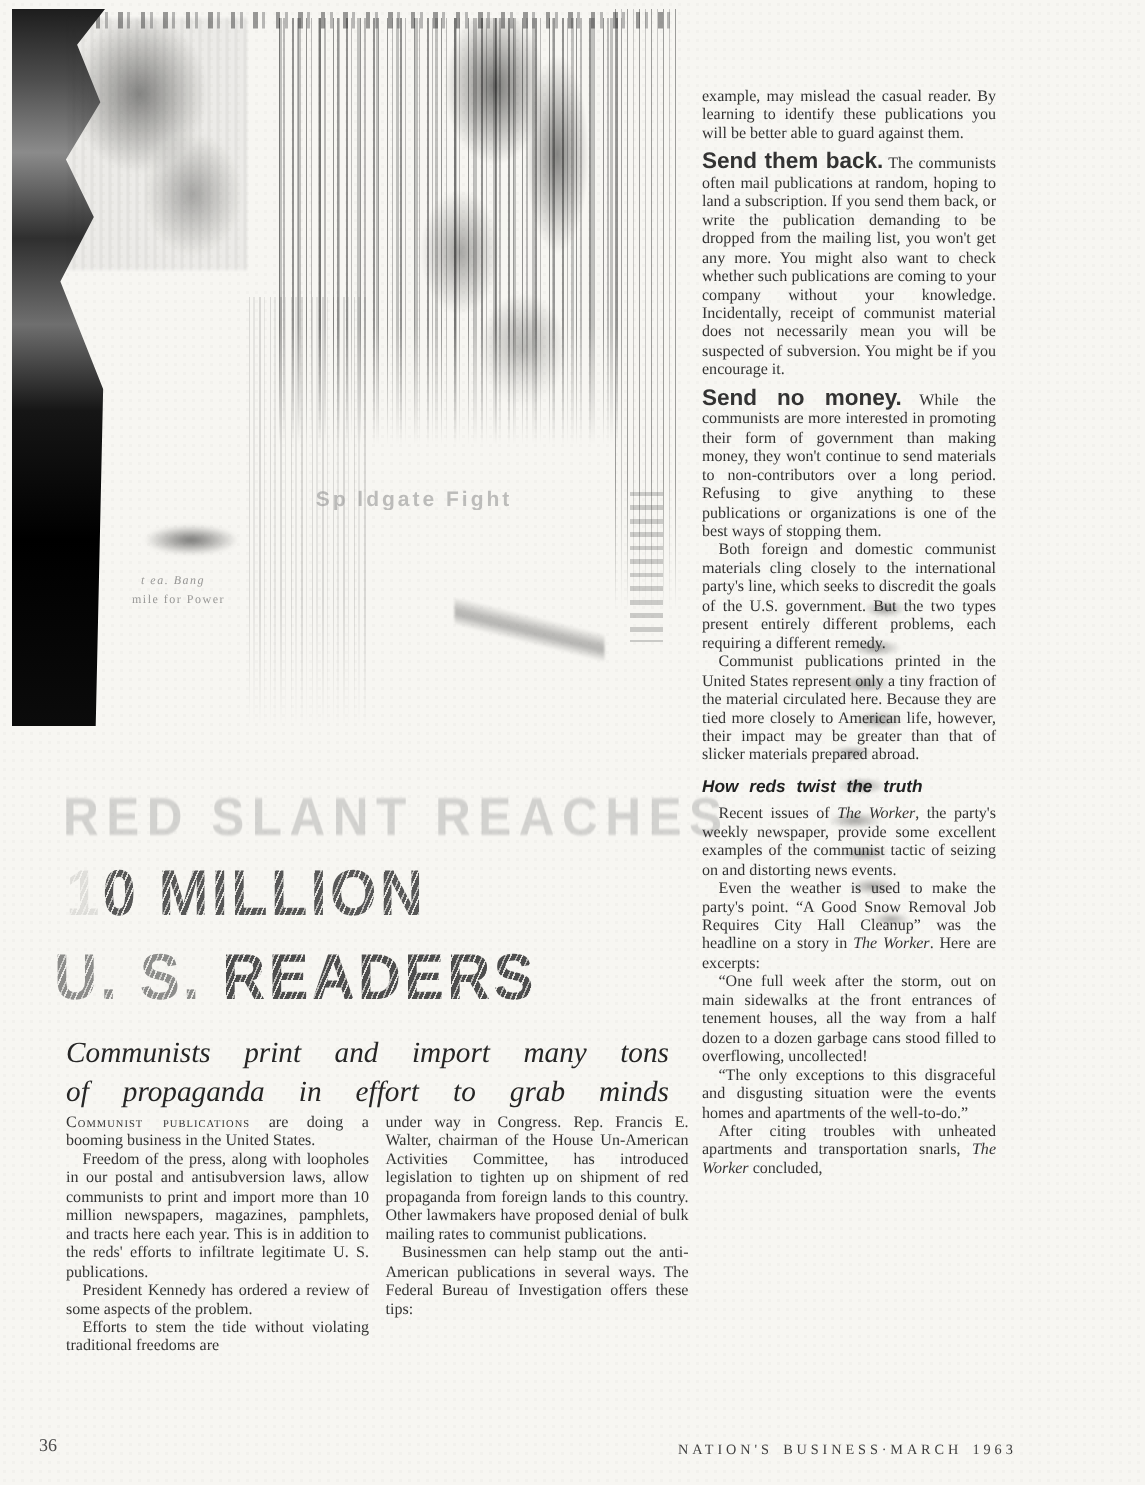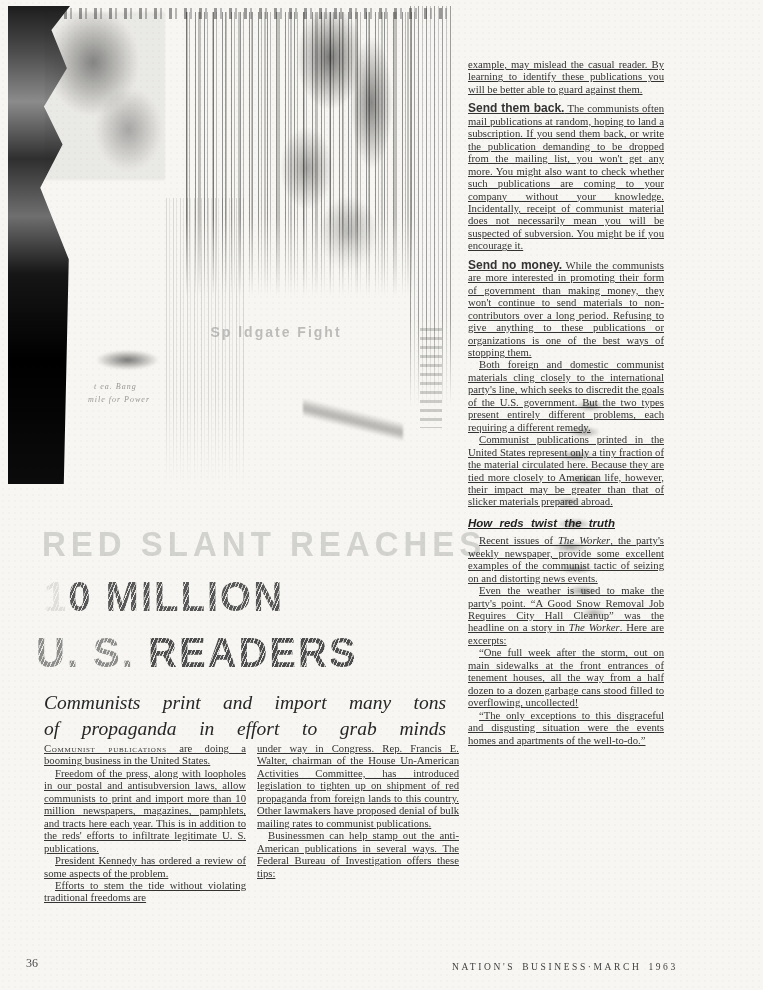--- a/index.html
+++ b/index.html
@@ -57,21 +57,21 @@
     background:repeating-linear-gradient(180deg, rgba(70,70,70,.5) 0 3px, transparent 3px 9px);
     opacity:.5;filter:blur(.4px);}
   .ph-frag-headline{position:absolute;left:128px;top:318px;width:280px;
     font-family:"Liberation Sans",sans-serif;font-size:14px;font-weight:700;
     letter-spacing:2px;color:#8d8d8d;opacity:.55;filter:blur(.45px);text-align:center;}
   .ph-frag-smudge{position:absolute;left:88px;top:342px;width:70px;height:24px;
     background:radial-gradient(ellipse 60% 55% at 45% 50%, rgba(50,50,50,.65), transparent 75%);
     filter:blur(1.3px);}
   .ph-frag-a{position:absolute;left:86px;top:376px;font-style:italic;font-size:8px;
     color:#6f6f6f;opacity:.7;letter-spacing:1px;filter:blur(.3px);}
-  .ph-frag-b{position:absolute;left:80px;top:389px;font-style:italic;font-size:8px;
+  .ph-frag-b{position:absolute;left:80px;top:389px;font-size:8px;
     color:#6f6f6f;opacity:.7;letter-spacing:1px;filter:blur(.3px);}
 
   
   .hl{position:absolute;font-family:"Liberation Sans",sans-serif;font-weight:700;
     transform:scaleY(1.08);transform-origin:top left;white-space:nowrap;}
   .hl-1{left:42px;top:524px;font-size:33px;letter-spacing:5px;color:#8e8e8e;opacity:.34;
     filter:blur(.5px);}
   .hl-2{left:44px;top:572px;font-size:40px;letter-spacing:2px;color:#575757;}
   .hl-3{left:36px;top:628px;font-size:40px;letter-spacing:2px;color:#4d4d4d;}
   .hl-2,.hl-3{
@@ -82,26 +82,26 @@
   .hl .dim{opacity:.62;}
 
   
   .subhead{position:absolute;left:44px;top:690px;width:402px;color:#262626;
     font-size:19.5px;line-height:26px;}
   .subhead .line{text-align:justify;text-align-last:justify;filter:blur(.15px);font-style:italic;}
 
   
   .col{position:absolute;color:#333;font-size:10.7px;line-height:12.45px;
     text-align:justify;filter:blur(.12px);}
-  .col p{margin:0;text-decoration:underline;}
+  .col p{margin:0;}
   .col p.ind{text-indent:11px;}
   .col p.lead-p{margin-top:7px;}
   .col p.hd{margin:9px 0 5px;font-family:"Liberation Sans",sans-serif;
     font-weight:700;font-style:italic;font-size:11.5px;word-spacing:4px;color:#222;}
-  .col .lead{font-family:"Liberation Sans",sans-serif;font-weight:700;font-size:12px;}
+  .col .lead{font-family:"Liberation Sans",sans-serif;font-weight:700;font-size:15px;}
   .col .it{font-style:italic;}
   .col .sc{font-variant:small-caps;letter-spacing:.7px;}
   .col1{left:44px;top:742px;width:202px;}
   .col2{left:257px;top:742px;width:202px;}
   .col3{left:468px;top:58px;width:196px;}
 
   
   .smudge{position:absolute;left:548px;top:392px;width:120px;height:240px;pointer-events:none;
     background:
       radial-gradient(ellipse 20px 8px at 42px 14px, rgba(25,25,25,.4), transparent 70%),
@@ -166,20 +166,21 @@
     <p><span>example, may mislead the casual reader. By learning to identify these publications you will be better able to guard against them.</span></p>
     <p class="lead-p"><span class="lead">Send them back.</span><span> The communists often mail publications at random, hoping to land a subscription. If you send them back, or write the publication demanding to be dropped from the mailing list, you won't get any more. You might also want to check whether such publications are coming to your company without your knowledge. Incidentally, receipt of communist material does not necessarily mean you will be suspected of subversion. You might be if you encourage it.</span></p>
     <p class="lead-p"><span class="lead">Send no money.</span><span> While the communists are more interested in promoting their form of government than making money, they won't continue to send materials to non-contributors over a long period. Refusing to give anything to these publications or organizations is one of the best ways of stopping them.</span></p>
     <p class="ind"><span>Both foreign and domestic communist materials cling closely to the international party's line, which seeks to discredit the goals of the U.S. government. But the two types present entirely different problems, each requiring a different remedy.</span></p>
     <p class="ind"><span>Communist publications printed in the United States represent only a tiny fraction of the material circulated here. Because they are tied more closely to American life, however, their impact may be greater than that of slicker materials prepared abroad.</span></p>
     <p class="hd"><span>How reds twist the truth</span></p>
     <p class="ind"><span>Recent issues of </span><span class="it">The Worker</span><span>, the party's weekly newspaper, provide some excellent examples of the communist tactic of seizing on and distorting news events.</span></p>
     <p class="ind"><span>Even the weather is used to make the party's point. “A Good Snow Removal Job Requires City Hall Cleanup” was the headline on a story in </span><span class="it">The Worker</span><span>. Here are excerpts:</span></p>
     <p class="ind"><span>“One full week after the storm, out on main sidewalks at the front entrances of tenement houses, all the way from a half dozen to a dozen garbage cans stood filled to overflowing, uncollected!</span></p>
     <p class="ind"><span>“The only exceptions to this disgraceful and disgusting situation were the events homes and apartments of the well-to-do.”</span></p>
+    <p class="ind"><span>After citing troubles with unheated apartments and transportation snarls, </span><span class="it">The Worker</span><span> concluded,</span></p>
   </div>
 
   <div class="smudge"></div>
 
   <div class="pageno">36</div>
   <div class="folio">NATION'S BUSINESS·MARCH 1963</div>
 
 </div>
 
 </body></html>

